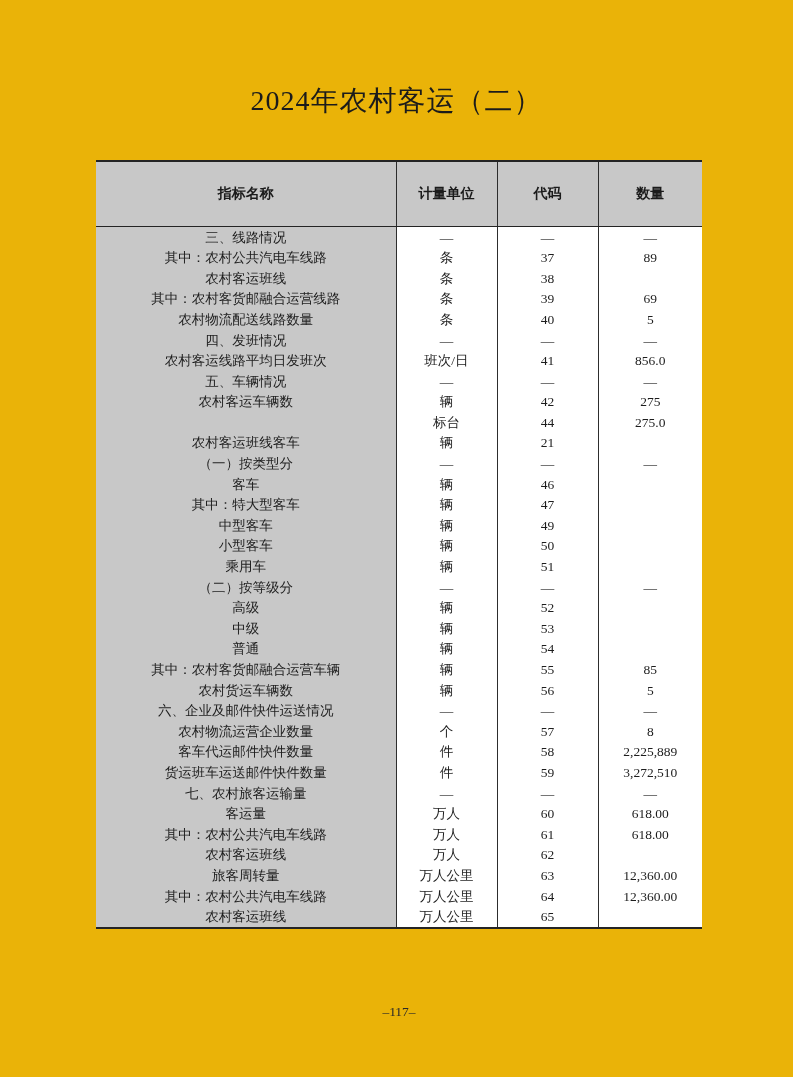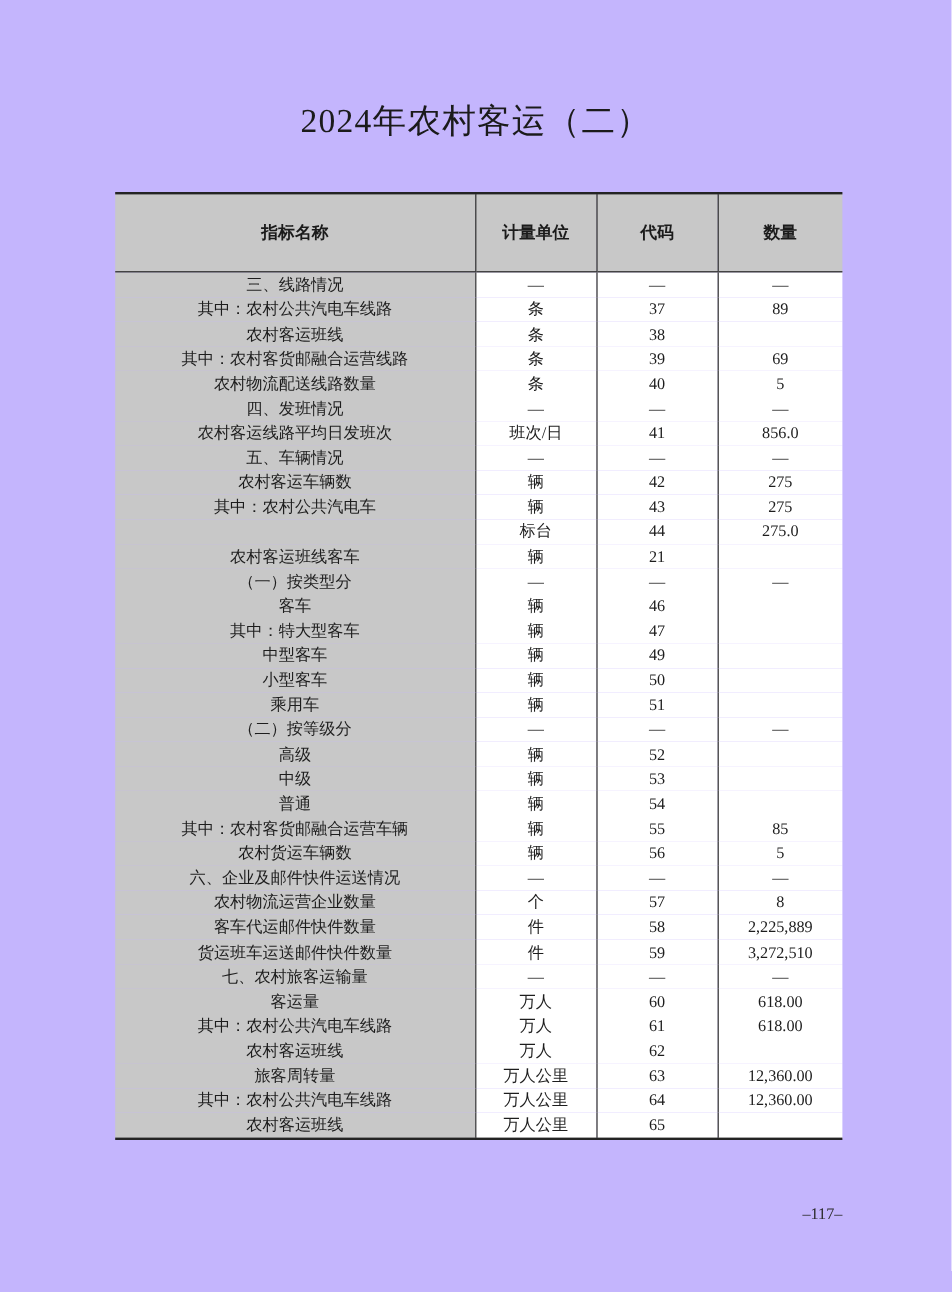--- a/index.html
+++ b/index.html
@@ -1,20 +1,20 @@
 <!DOCTYPE html>
 <html><head>
 <meta charset="utf-8">
 <style>
   html, body { margin: 0; padding: 0; background: #ffffff; }
   .page {
     position: relative;
     width: 793px;
     height: 1077px;
-    background: #c4b5fd;
+    background: #eab308;
     font-family: "Liberation Serif", "DejaVu Serif", serif;
     color: #1d1d1d;
     overflow: hidden;
   }
   .title {
     position: absolute;
     top: 82px;
     left: 0;
     width: 100%;
     text-align: center;
@@ -61,21 +61,21 @@
     color: #1d1d1d;
   }
   .stat-table td:first-child {
     background: #c8c8c8;
   }
   .footer {
     position: absolute;
     top: 1004px;
     left: 96px;
     width: 606px;
-    text-align: right;
+    text-align: center;
     font-size: 13.5px;
     color: #2a2a2a;
   }
 </style>
 </head>
 <body>
 
 <div class="page">
 
   <div class="title">2024年农村客运（二）</div>
@@ -144,26 +144,20 @@
           <td>—</td>
           <td>—</td>
         </tr>
         <tr>
           <td>农村客运车辆数</td>
           <td>辆</td>
           <td>42</td>
           <td>275</td>
         </tr>
         <tr>
-          <td>其中：农村公共汽电车</td>
-          <td>辆</td>
-          <td>43</td>
-          <td>275</td>
-        </tr>
-        <tr>
           <td></td>
           <td>标台</td>
           <td>44</td>
           <td>275.0</td>
         </tr>
         <tr>
           <td>农村客运班线客车</td>
           <td>辆</td>
           <td>21</td>
           <td></td>

